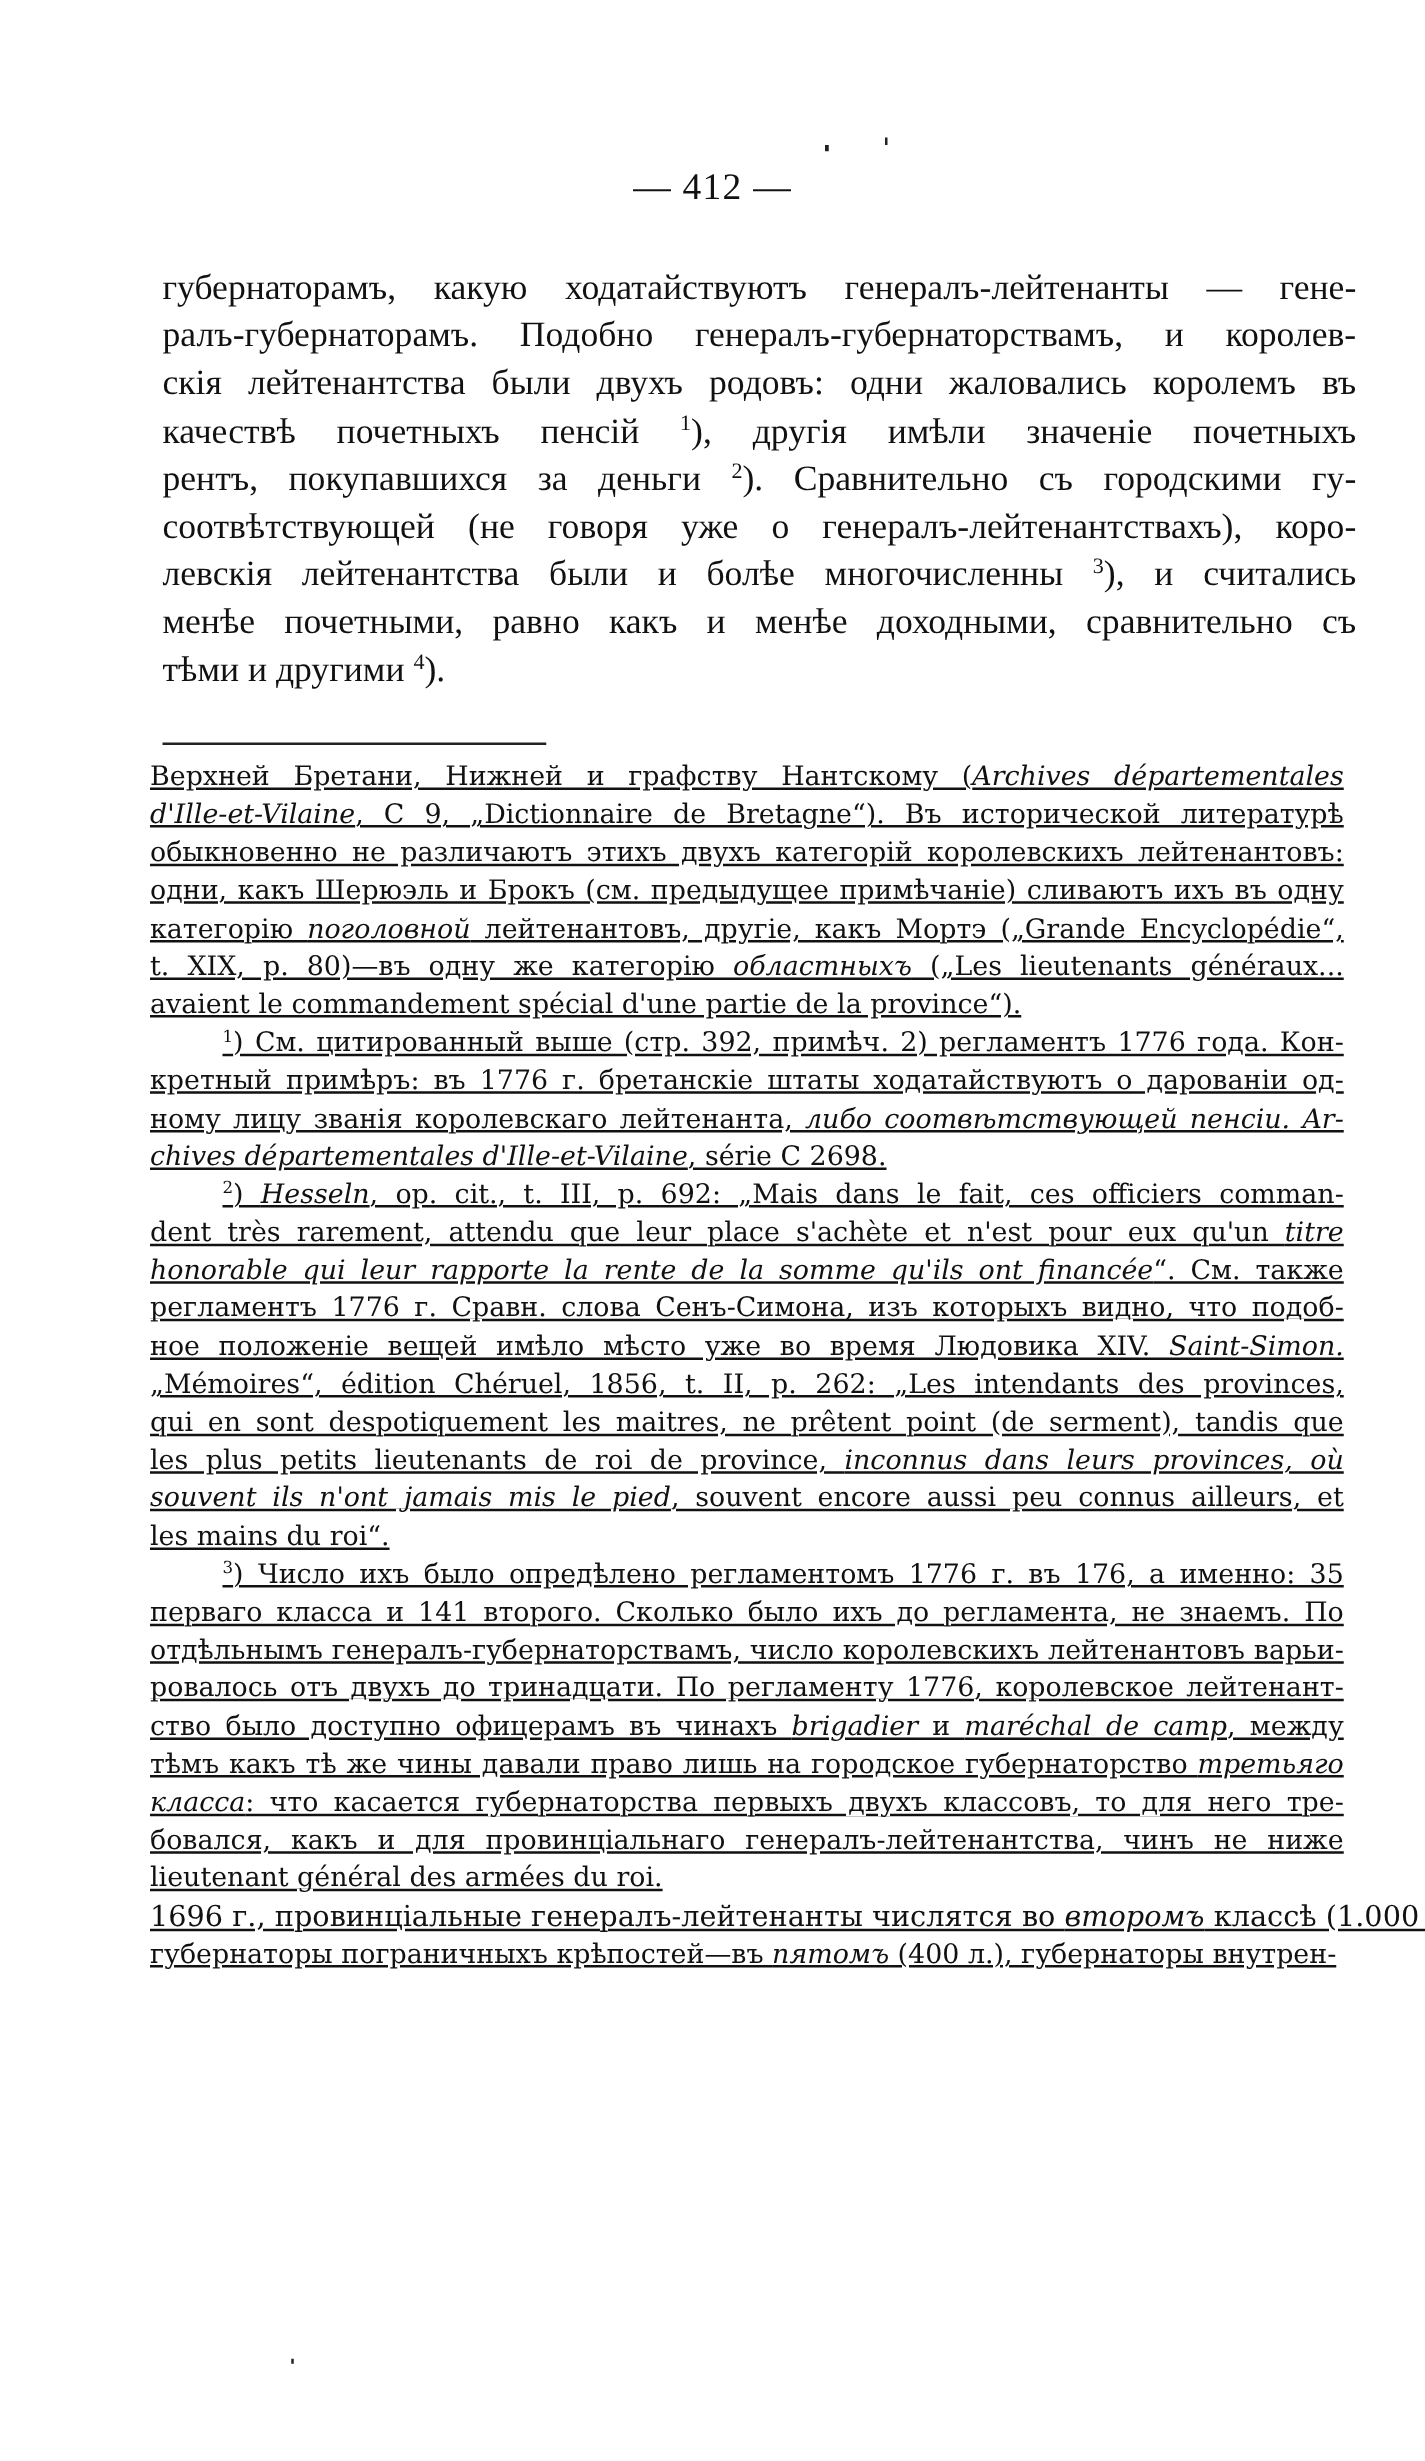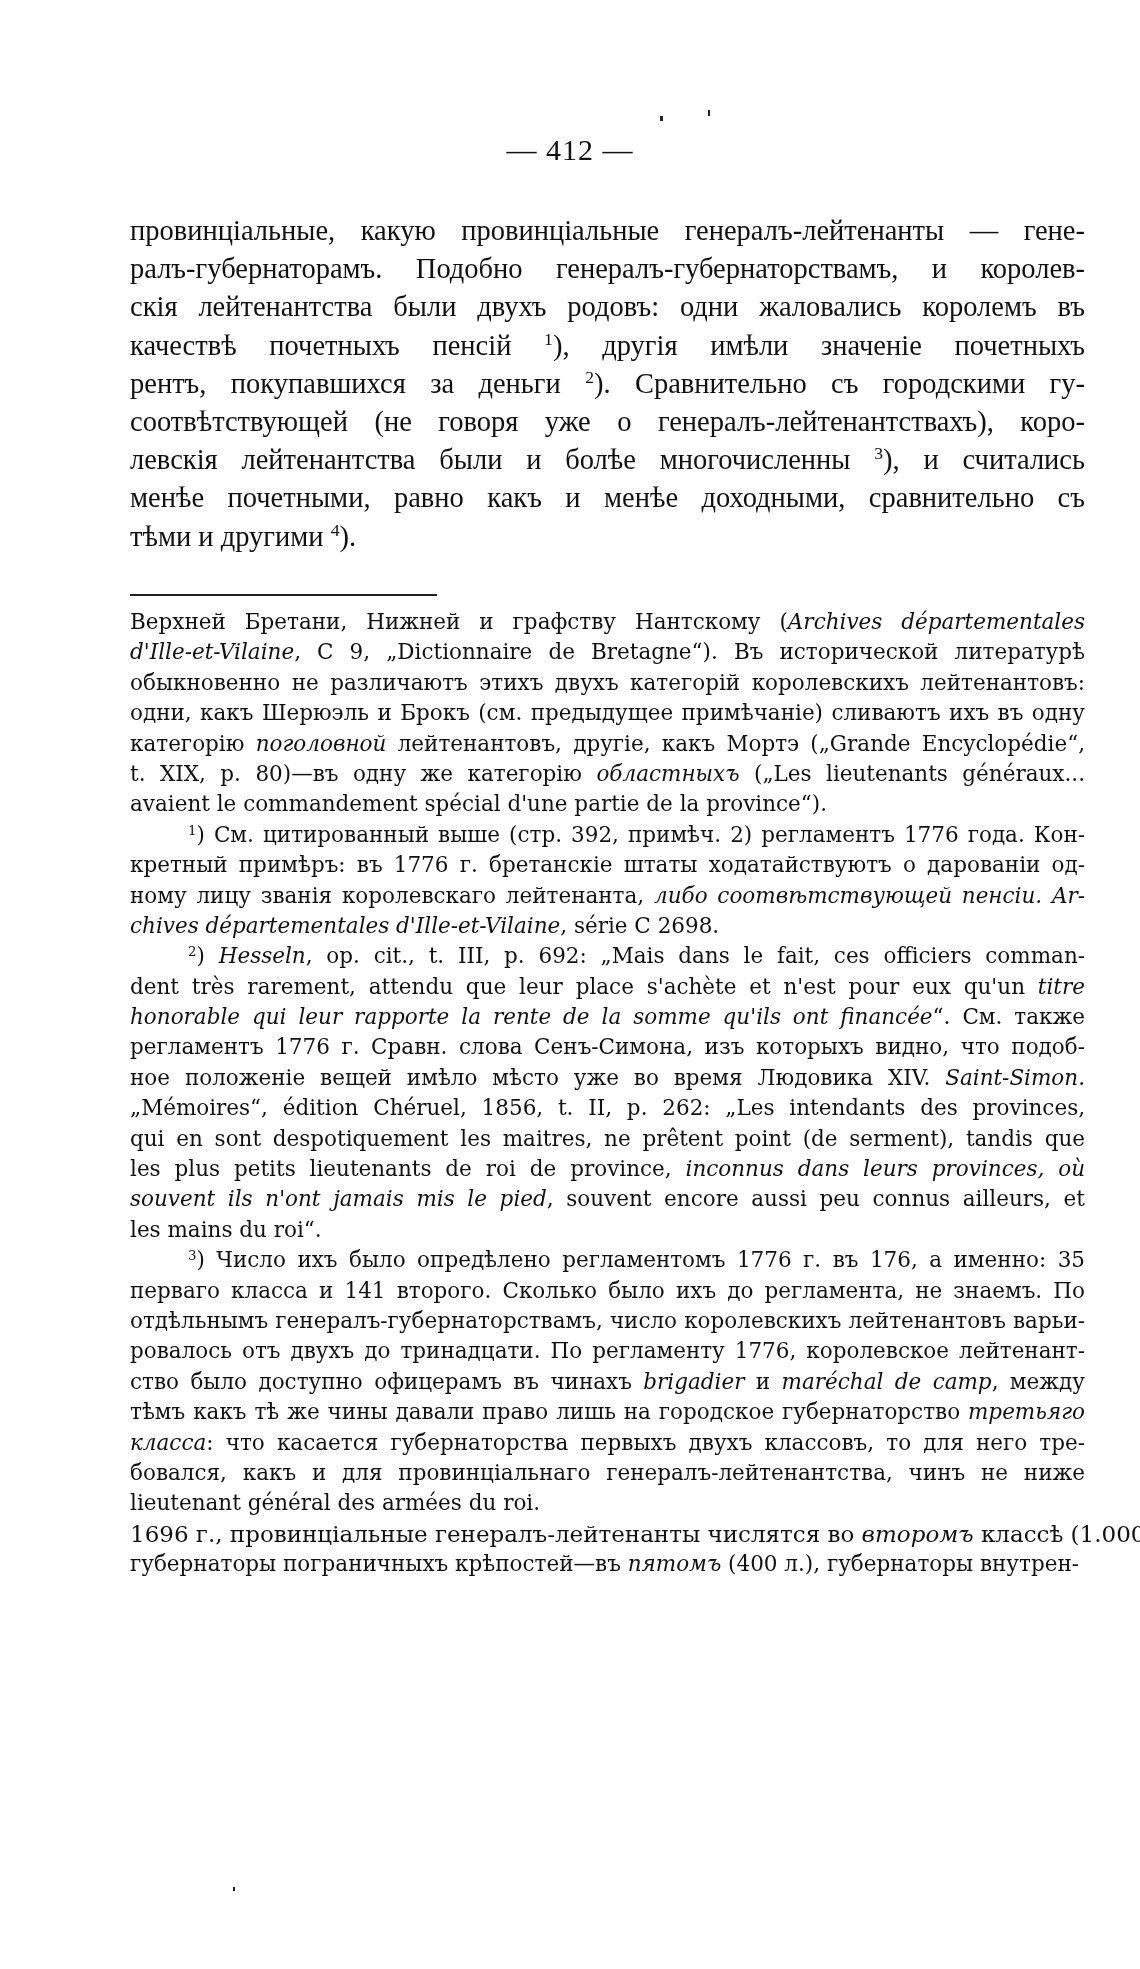--- a/index.html
+++ b/index.html
@@ -7,42 +7,42 @@
   .page { position: absolute; left: 0; top: 0; width: 1140px; height: 1969px; }
   .specks span { position: absolute; background: #222; }
   .pnum { position: absolute; top: 133px; left: 0; width: 1140px; text-align: center;
           font-family: "Liberation Serif", serif; font-size: 30px; letter-spacing: 1px; }
   .main { position: absolute; left: 130px; top: 212px; width: 955px;
           font-family: "Liberation Serif", serif; font-size: 28.5px; line-height: 38.2px;
           text-align: justify; }
   .main .ln { display: block; text-align: justify; text-align-last: justify; white-space: nowrap; height: 38.2px; }
   .main .ln.last { text-align-last: left; }
   .rule { position: absolute; left: 130px; top: 594px; width: 307px; height: 2px; background: #222; }
-  .notes { position: absolute; left: 130px; top: 607px; width: 955px;
-           font-family: "DejaVu Serif", serif; font-size: 21.5px; line-height: 30.4px; }
+  .notes { position: absolute; left: 120px; top: 607px; width: 955px;
+           font-family: "DejaVu Serif", serif; font-size: 21.5px; line-height: 30.4px; text-decoration: underline; }
   .notes .ln { display: block; white-space: nowrap; text-align: justify; text-align-last: justify; height: 30.4px; }
   .notes .ln.last { text-align-last: left; }
   .notes .ind { padding-left: 58px; }
   .sup { font-size: 0.62em; vertical-align: 0.55em; line-height: 0; }
   i { font-style: italic; }
 </style>
 </head>
 <body>
 
 <div class="page">
   <div class="specks">
     <span style="left:660px;top:116px;width:3px;height:5px;"></span>
     <span style="left:708px;top:110px;width:2px;height:6px;"></span>
     <span style="left:233px;top:1887px;width:2px;height:4px;"></span>
   </div>
 
   <div class="pnum">— 412 —</div>
 
   <div class="main" id="main">
-      <span class="ln">провинціальные, какую провинціальные генералъ-лейтенанты — гене-</span>
+      <span class="ln">губернаторамъ, какую ходатайствуютъ генералъ-лейтенанты — гене-</span>
       <span class="ln">ралъ-губернаторамъ. Подобно генералъ-губернаторствамъ, и королев-</span>
       <span class="ln">скія лейтенантства были двухъ родовъ: одни жаловались королемъ въ</span>
       <span class="ln">качествѣ почетныхъ пенсій <span class="sup">1</span>), другія имѣли значеніе почетныхъ</span>
       <span class="ln">рентъ, покупавшихся за деньги <span class="sup">2</span>). Сравнительно съ городскими гу-</span>
       <span class="ln">соотвѣтствующей (не говоря уже о генералъ-лейтенантствахъ), коро-</span>
       <span class="ln">левскія лейтенантства были и болѣе многочисленны <span class="sup">3</span>), и считались</span>
       <span class="ln">менѣе почетными, равно какъ и менѣе доходными, сравнительно съ</span>
       <span class="ln last">тѣми и другими <span class="sup">4</span>).</span>
     </div>
 

